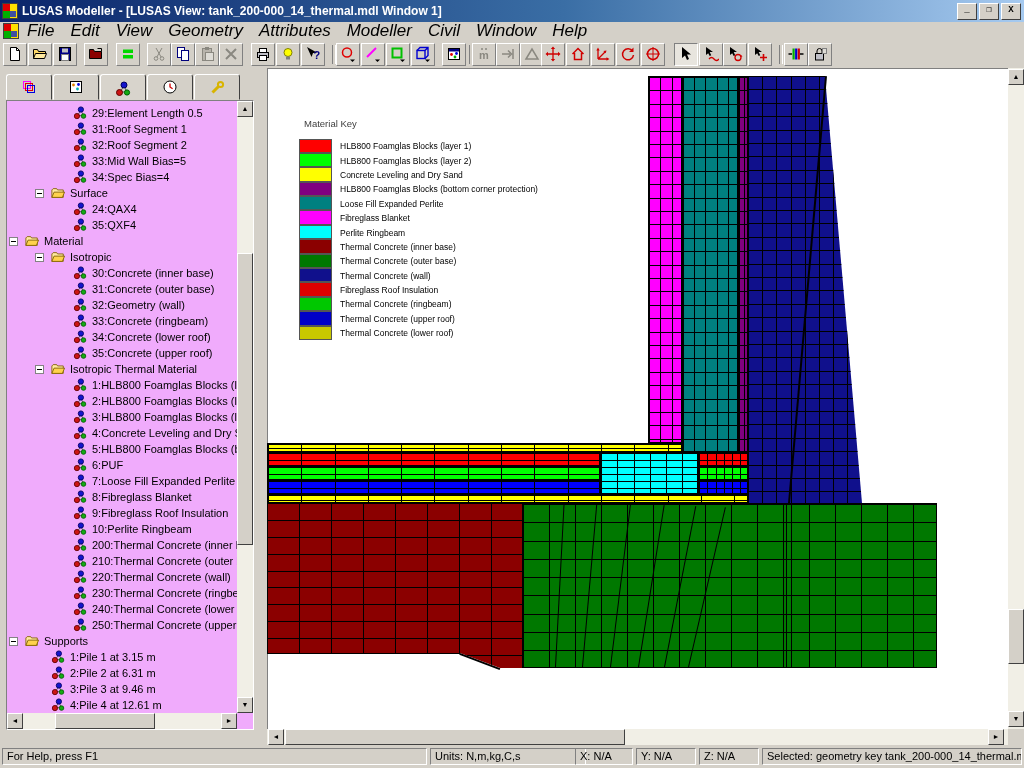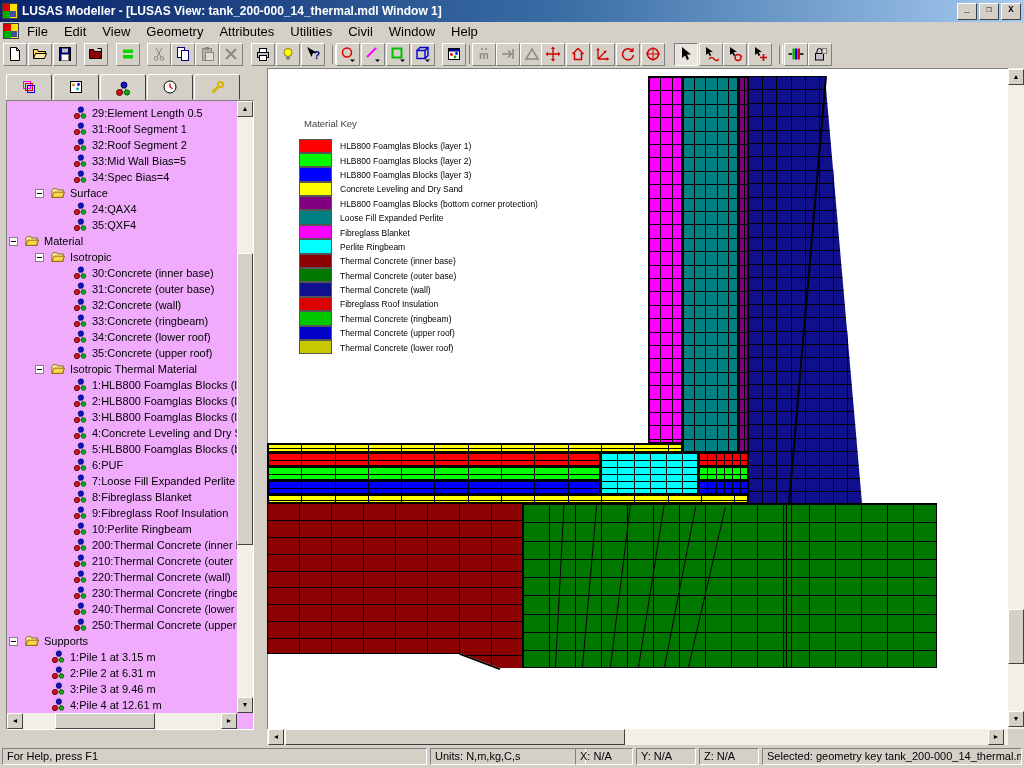--- a/index.html
+++ b/index.html
@@ -13,21 +13,21 @@
   .appicon{width:16px;height:16px;margin-left:2px;position:relative;background:#FFE000;border:1px solid #404040;box-sizing:border-box;}
   .appicon i{position:absolute;display:block;}
   .appicon .q1{left:0;top:0;width:7px;height:7px;background:#E00000;}
   .appicon .q2{left:0;top:7px;width:7px;height:7px;background:#00B000;}
   .appicon .q3{right:1px;bottom:1px;width:6px;height:6px;background:#4050A0;}
   .winbtns{position:absolute;display:flex;gap:2px;}
   .wbtn{width:18px;height:15px;background:#D4D0C8;border:1px solid;border-color:#fff #404040 #404040 #fff;
         font-size:9px;line-height:13px;text-align:center;font-weight:bold;font-family:"Liberation Mono",monospace;}
   
   #menubar{position:absolute;left:0;top:22px;width:1024px;height:18px;background:#D4D0C8;display:flex;align-items:center;border-bottom:1px solid #fff;}
-  #menubar .mitem{padding:8px 8px;font-size:13px;}
+  #menubar .mitem{padding:8px 8px;font-size:17px;font-style:italic;}
   
   #toolbar{position:absolute;left:0;top:40px;width:1024px;height:28px;background:#D4D0C8;border-bottom:1px solid #808080;}
   .tbtn{position:absolute;top:3px;width:24px;height:23px;background:#D4D0C8;border:1px solid;border-color:#fff #808080 #808080 #fff;box-sizing:border-box;}
   .tbtn svg{display:block;margin:2px auto 0;}
   .tbtn.pressed{border-color:#808080 #fff #fff #808080;background:#E8E5DE;}
   .tsep{position:absolute;top:5px;width:2px;height:19px;border-left:1px solid #808080;border-right:1px solid #fff;}
   
   #dock{position:absolute;left:0;top:68px;width:262px;height:677px;background:#D4D0C8;}
   #tabs{position:absolute;left:6px;top:6px;height:26px;display:flex;}
   .tab{width:44px;height:24px;background:#D4D0C8;border:1px solid;border-color:#fff #404040 #D4D0C8 #fff;border-radius:3px 3px 0 0;display:flex;align-items:center;justify-content:center;margin-right:1px;}
@@ -113,21 +113,21 @@
     <span class="appicon" style="margin-left:3px">
         <i class="q1"></i>
         <i class="q2"></i>
         <i class="q3"></i>
       </span>
     <span class="mitem">File</span>
     <span class="mitem">Edit</span>
     <span class="mitem">View</span>
     <span class="mitem">Geometry</span>
     <span class="mitem">Attributes</span>
-    <span class="mitem">Utilities</span>
+    <span class="mitem">Modeller</span>
     <span class="mitem">Civil</span>
     <span class="mitem">Window</span>
     <span class="mitem">Help</span>
     <span class="winbtns" style="right:4px;top:24px;">
       <span class="wbtn" style="height:13px;line-height:11px">_</span>
       <span class="wbtn" style="height:13px;line-height:11px">❐</span>
       <span class="wbtn" style="height:13px;line-height:11px">X</span>
     </span>
   </div>
 
@@ -441,21 +441,21 @@
         <div class="trow l3" style="top:180px">
             <svg class="ic">
               <use href="#i-mol"></use>
             </svg>
             <span class="lab">31:Concrete (outer base)</span>
           </div>
         <div class="trow l3" style="top:196px">
             <svg class="ic">
               <use href="#i-mol"></use>
             </svg>
-            <span class="lab">32:Concrete (wall)</span>
+            <span class="lab">32:Geometry (wall)</span>
           </div>
         <div class="trow l3" style="top:212px">
             <svg class="ic">
               <use href="#i-mol"></use>
             </svg>
             <span class="lab">33:Concrete (ringbeam)</span>
           </div>
         <div class="trow l3" style="top:228px">
             <svg class="ic">
               <use href="#i-mol"></use>
@@ -625,24 +625,20 @@
 
   <div id="legendtitle">Material Key</div>
   <div id="legend">
     <div class="lrow">
         <span class="lsw" style="background-color: rgb(255, 0, 0);"></span>
         <span class="llab">HLB800 Foamglas Blocks (layer 1)</span>
       </div>
     <div class="lrow">
         <span class="lsw" style="background-color: rgb(0, 255, 0);"></span>
         <span class="llab">HLB800 Foamglas Blocks (layer 2)</span>
-      </div>
-    <div class="lrow">
-        <span class="lsw" style="background-color: rgb(0, 0, 255);"></span>
-        <span class="llab">HLB800 Foamglas Blocks (layer 3)</span>
       </div>
     <div class="lrow">
         <span class="lsw" style="background-color: rgb(255, 255, 0);"></span>
         <span class="llab">Concrete Leveling and Dry Sand</span>
       </div>
     <div class="lrow">
         <span class="lsw" style="background-color: rgb(128, 0, 128);"></span>
         <span class="llab">HLB800 Foamglas Blocks (bottom corner protection)</span>
       </div>
     <div class="lrow">

